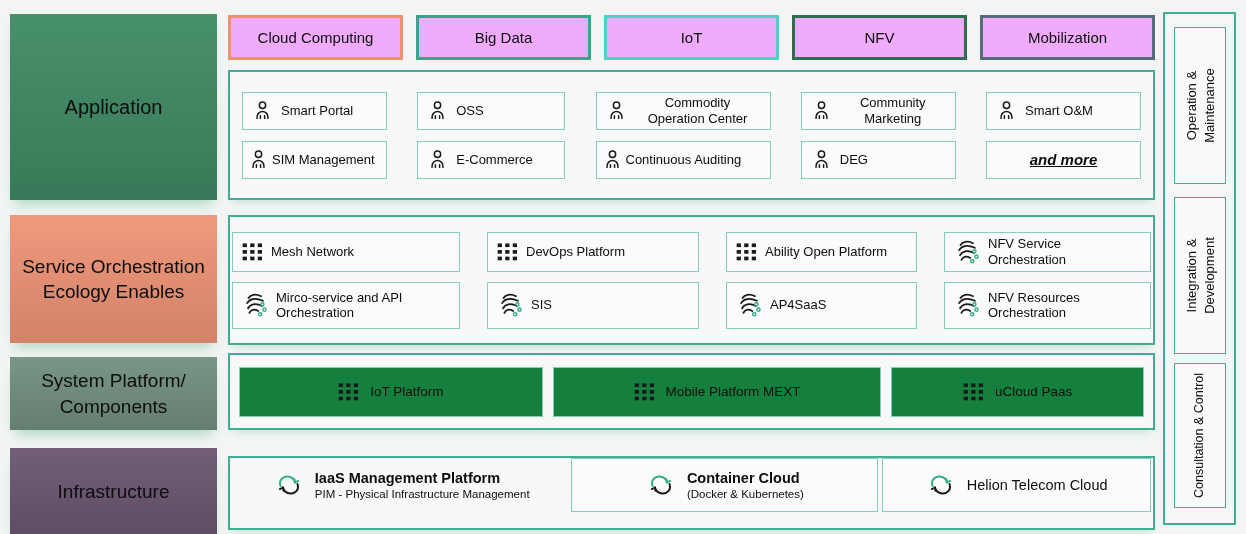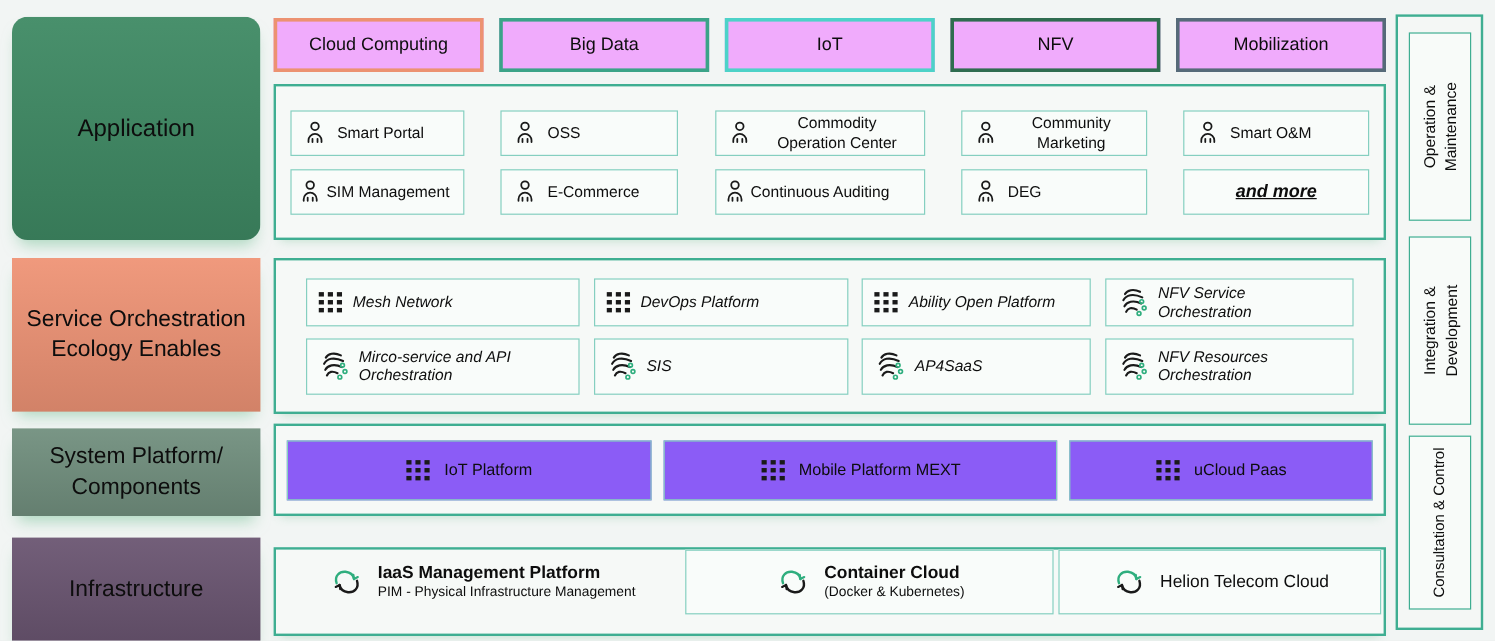--- a/index.html
+++ b/index.html
@@ -10,21 +10,21 @@
     color: #0d0d0d; overflow: hidden;
   }
   
   .llabel {
     position: absolute; left: 10px; width: 207px;
     display: flex; align-items: center; justify-content: center;
     text-align: center; font-size: 19px; line-height: 1.32; padding: 0 10px;
     background-image: linear-gradient(rgba(255,255,255,.05), rgba(0,0,0,.12));
     box-shadow: 0 9px 12px -5px rgba(125,195,155,.6);
   }
-  #lbl-app   { top: 14px;  height: 186px; font-size: 20px; border-radius: 13px; }
+  #lbl-app   { top: 14px;  height: 186px; font-size: 20px; }
   #lbl-svc   { top: 215px; height: 128px; }
   #lbl-sys   { top: 357px; height: 73px;  }
   #lbl-infra { top: 448px; height: 88px;  }
   
   .chips { position: absolute; left: 228px; top: 15px; width: 927px; height: 45px; display: flex; gap: 13px; }
   .chip {
     flex: 1; border: 3px solid #15803d; background: #f0abfc;
     display: flex; align-items: center; justify-content: center; font-size: 15px;
   }
   
@@ -33,41 +33,41 @@
     border: 2px solid #3fae92; background: #f6f9f7;
     box-shadow: 0 6px 8px -5px rgba(125,195,155,.45);
   }
   #box-app {
     top: 70px; height: 130px; display: grid; padding: 0 12px;
     grid-template-columns: 145px 148px 175px 155px 155px;
     grid-template-rows: 38px 38px; row-gap: 11px;
     justify-content: space-between; align-content: center;
   }
   #box-svc {
-    top: 215px; height: 130px; display: grid; padding: 0 25px;
+    top: 215px; height: 130px; display: grid; padding: 0 2px;
     grid-template-columns: 228px 212px 191px 207px;
     grid-template-rows: 40px 47px; row-gap: 10px;
-    justify-content: space-between; align-content: center; font-style: italic;
+    justify-content: space-between; align-content: center;
   }
   #box-sys  { top: 353px; height: 77px; display: flex; gap: 10px; align-items: center; padding: 0 9px; }
   #box-infra{ top: 456px; height: 74px; display: flex; align-items: flex-end; padding: 16px 2px; }
   
   .item {
     border: 1px solid #85cfc0; background: #f9fcfa;
     display: flex; align-items: center; gap: 8px; padding: 0 9px;
     font-size: 13px; line-height: 1.18;
   }
   .item .lbl { color: #0d0d0d; }
   .item.center .lbl { flex: 1; text-align: center; }
   .item.tight { gap: 3px; padding: 0 5px; }
   .item.more { justify-content: center; }
   .item.more .lbl { font-size: 15px; font-style: italic; font-weight: 700; text-decoration: underline; }
   .icon { flex: 0 0 auto; display: block; }
   .sys-item {
-    height: 50px; border: 1px solid #85cfc0; background: #8b5cf6;
+    height: 50px; border: 1px solid #85cfc0; background: #15803d;
     display: flex; align-items: center; justify-content: center; gap: 11px; font-size: 13.5px;
   }
   .infra-item { height: 54px; display: flex; align-items: center; justify-content: center; gap: 11px; }
   .infra-item.bordered { border: 1px solid #85cfc0; background: #f9fcfa; }
   .i-title { font-weight: 700; font-size: 14.5px; line-height: 1.25; }
   .i-title.normal { font-weight: 400; }
   .i-sub { font-size: 11.5px; line-height: 1.25; }
   
   .right-col {
     position: absolute; left: 1163px; top: 12px; width: 73px; height: 513px;

